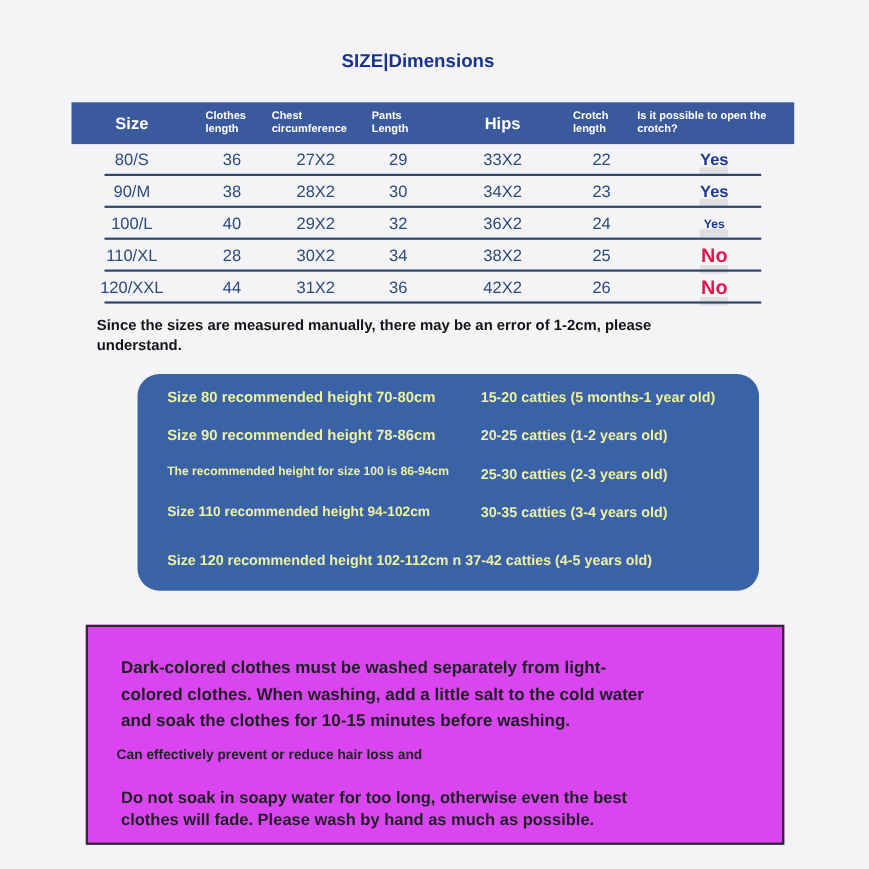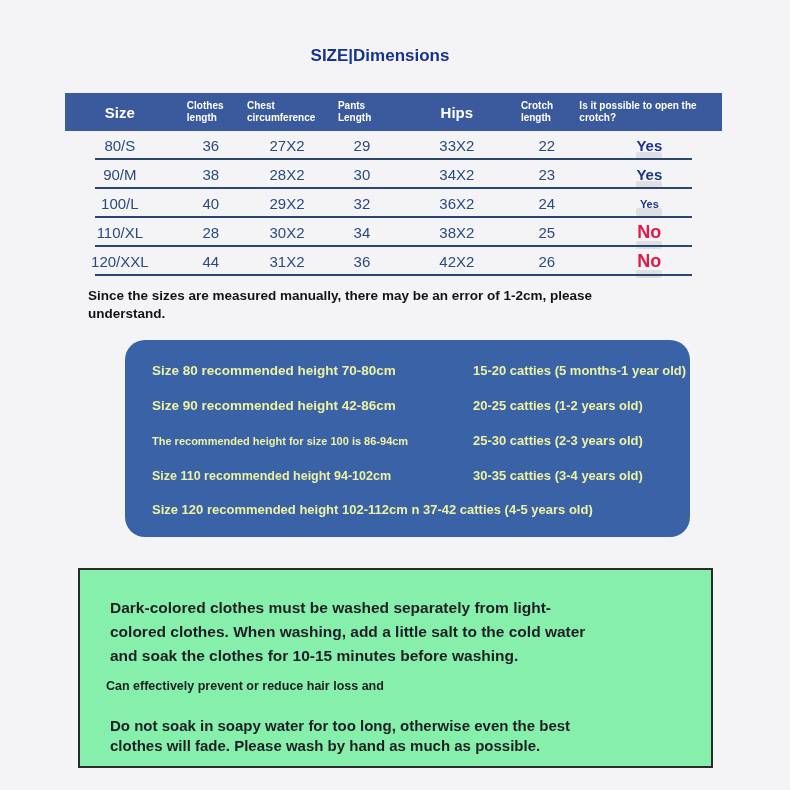--- a/index.html
+++ b/index.html
@@ -31,29 +31,29 @@
   .yes-lg{color:#1b3490;font-size:15px;}
   .yes-sm{color:#1b3490;font-size:11px;}
   .no{color:#e31648;font-size:18px;}
 
   
   .note{position:absolute;left:88px;top:287px;font-size:13.5px;font-weight:bold;color:#141418;line-height:18px;}
 
   
   .reco-box{position:absolute;left:125px;top:340px;width:565px;height:197px;background:#3a62a7;
             border-radius:20px;box-sizing:border-box;padding:13px 10px 0 27px;}
-  .reco-row{display:flex;align-items:center;height:35px;gap:36px;}
+  .reco-row{display:flex;align-items:flex-start;height:35px;}
   .reco-left{width:285px;flex:0 0 285px;color:#edf1a1;font-weight:bold;font-size:13.5px;white-space:nowrap;}
   .reco-left.sm{font-size:11px;}
   .reco-left.md{font-size:12.5px;}
   .reco-right{color:#edf1a1;font-weight:bold;font-size:13px;white-space:nowrap;}
   .reco-full{color:#edf1a1;font-weight:bold;font-size:13px;white-space:nowrap;margin-top:9px;}
 
   
-  .care-box{position:absolute;left:78px;top:568px;width:635px;height:200px;background:#86efac;
+  .care-box{position:absolute;left:78px;top:568px;width:635px;height:200px;background:#d946ef;
             border:2px solid #2b2b2b;box-sizing:border-box;}
   .care-p1{position:absolute;left:30px;top:26px;font-size:15.5px;font-weight:bold;color:#201f26;line-height:24px;white-space:nowrap;}
   .care-p2{position:absolute;left:26px;top:108px;font-size:12.5px;font-weight:bold;color:#201f26;line-height:17px;white-space:nowrap;}
   .care-p3{position:absolute;left:30px;top:146px;font-size:15px;font-weight:bold;color:#201f26;line-height:20px;white-space:nowrap;}
 </style>
 </head>
 <body>
 
 <div class="canvas">
 
@@ -125,21 +125,21 @@
     <div>Since the sizes are measured manually, there may be an error of 1-2cm, please</div>
     <div>understand.</div>
   </div>
 
   <div class="reco-box">
     <div class="reco-row">
       <span class="reco-left">Size 80 recommended height 70-80cm</span>
       <span class="reco-right">15-20 catties (5 months-1 year old)</span>
     </div>
     <div class="reco-row">
-      <span class="reco-left">Size 90 recommended height 42-86cm</span>
+      <span class="reco-left">Size 90 recommended height 78-86cm</span>
       <span class="reco-right">20-25 catties (1-2 years old)</span>
     </div>
     <div class="reco-row">
       <span class="reco-left sm">The recommended height for size 100 is 86-94cm</span>
       <span class="reco-right">25-30 catties (2-3 years old)</span>
     </div>
     <div class="reco-row">
       <span class="reco-left md">Size 110 recommended height 94-102cm</span>
       <span class="reco-right">30-35 catties (3-4 years old)</span>
     </div>

